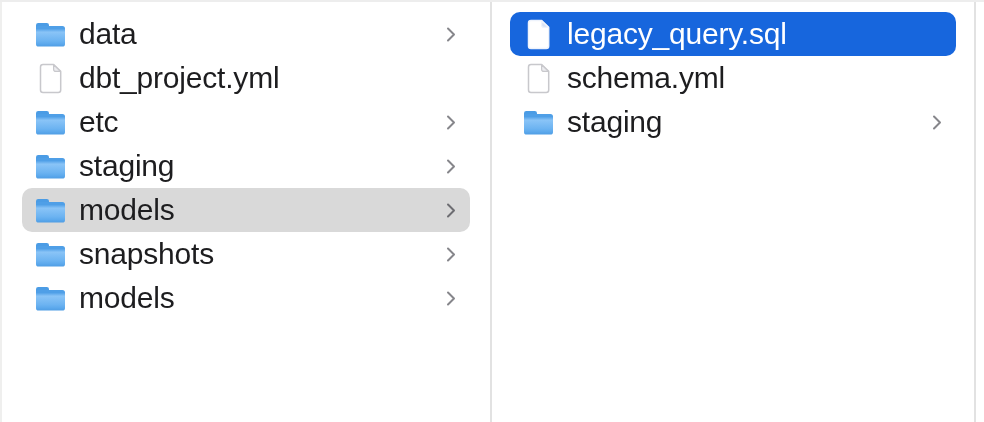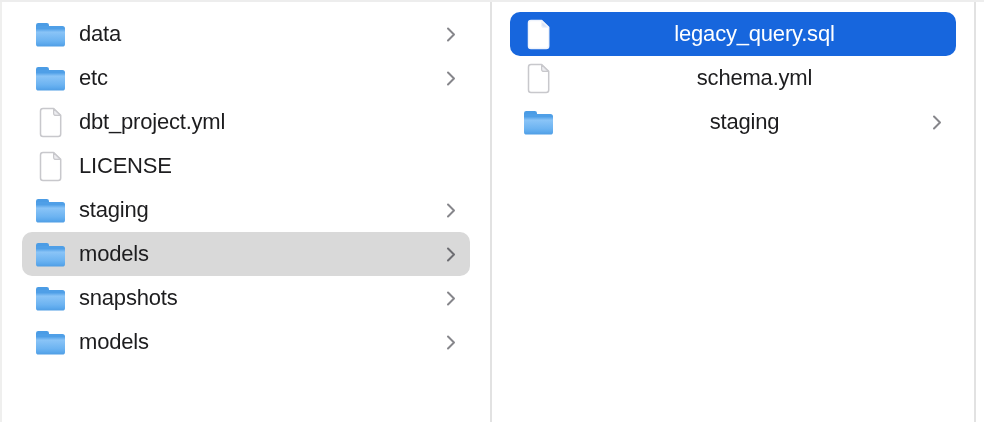--- a/index.html
+++ b/index.html
@@ -23,31 +23,30 @@
     height: 100%;
   }
   .col-left {
     width: 492px;
     border-left: 2px solid #efefee;
     border-right: 2px solid #e2e2e2;
   }
   .col-right {
     width: 484px;
     border-right: 2px solid #e2e2e2;
-    text-align: center;
   }
   .row {
     height: 44px;
     border-radius: 10px;
     display: flex;
     align-items: center;
     padding: 0 14px 0 12px;
     box-sizing: border-box;
     color: var(--text-color, #1d1d1f);
-    font-size: 22px;
+    font-size: 30px;
     letter-spacing: -0.2px;
     cursor: default;
   }
   .col-left .row  { margin: 0 20px; }
   .col-right .row { margin: 0 18px; }
   .row.sel-active {
     background: var(--sel-active, #1766dd);
     color: var(--sel-active-text, #ffffff);
   }
   .row.sel-inactive {
@@ -102,59 +101,50 @@
         </span>
         <span class="label">data</span>
         <span class="chev">
           <svg width="10" height="17" viewBox="0 0 10 17">
             <path d="M2 2.5 L8 8.5 L2 14.5" fill="none" stroke="currentColor" stroke-width="2" stroke-linecap="round" stroke-linejoin="round"></path>
           </svg>
         </span>
       </div>
       <div class="row">
         <span class="icon-box">
-          <svg width="31" height="27" viewBox="0 0 31 27">
-            <defs>
-              <linearGradient id="fg" x1="0" y1="0" x2="0" y2="1">
-                <stop offset="0" stop-color="#4f9fe7"></stop>
-                <stop offset="0.13" stop-color="#4f9fe7"></stop>
-                <stop offset="0.3" stop-color="#8ac4f7"></stop>
-                <stop offset="0.72" stop-color="#6cb3f1"></stop>
-                <stop offset="0.88" stop-color="#5ba8ec"></stop>
-                <stop offset="1" stop-color="#4f9de4"></stop>
-              </linearGradient>
-            </defs>
-            <rect x="1" y="2" width="13" height="9" rx="2.2" fill="#4b9ce5"></rect>
-            <rect x="1" y="5" width="29" height="20.5" rx="2.6" fill="url(#fg)"></rect>
-          </svg>
-        </span>
-        <span class="label">etc</span>
-        <span class="chev">
-          <svg width="10" height="17" viewBox="0 0 10 17">
-            <path d="M2 2.5 L8 8.5 L2 14.5" fill="none" stroke="currentColor" stroke-width="2" stroke-linecap="round" stroke-linejoin="round"></path>
-          </svg>
-        </span>
-      </div>
-      <div class="row">
-        <span class="icon-box">
           <svg width="24" height="31" viewBox="0 0 24 31">
             <path d="M4 1.5 h10.6 L21.7 8.4 V27 c0 1.6 -0.9 2.5 -2.5 2.5 H4 c-1.6 0 -2.5 -0.9 -2.5 -2.5 V4 C1.5 2.4 2.4 1.5 4 1.5 Z" fill="#ffffff" stroke="#c8c8cc" stroke-width="1.5" stroke-linejoin="round"></path>
             <path d="M14.6 1.8 V6.2 c0 1.4 0.8 2.2 2.2 2.2 h4.6 Z" fill="#ededf0" stroke="#c8c8cc" stroke-width="1.2" stroke-linejoin="round"></path>
           </svg>
         </span>
         <span class="label">dbt_project.yml</span>
       </div>
       <div class="row">
         <span class="icon-box">
-          <svg width="24" height="31" viewBox="0 0 24 31">
-            <path d="M4 1.5 h10.6 L21.7 8.4 V27 c0 1.6 -0.9 2.5 -2.5 2.5 H4 c-1.6 0 -2.5 -0.9 -2.5 -2.5 V4 C1.5 2.4 2.4 1.5 4 1.5 Z" fill="#ffffff" stroke="#c8c8cc" stroke-width="1.5" stroke-linejoin="round"></path>
-            <path d="M14.6 1.8 V6.2 c0 1.4 0.8 2.2 2.2 2.2 h4.6 Z" fill="#ededf0" stroke="#c8c8cc" stroke-width="1.2" stroke-linejoin="round"></path>
-          </svg>
-        </span>
-        <span class="label">LICENSE</span>
+          <svg width="31" height="27" viewBox="0 0 31 27">
+            <defs>
+              <linearGradient id="fg" x1="0" y1="0" x2="0" y2="1">
+                <stop offset="0" stop-color="#4f9fe7"></stop>
+                <stop offset="0.13" stop-color="#4f9fe7"></stop>
+                <stop offset="0.3" stop-color="#8ac4f7"></stop>
+                <stop offset="0.72" stop-color="#6cb3f1"></stop>
+                <stop offset="0.88" stop-color="#5ba8ec"></stop>
+                <stop offset="1" stop-color="#4f9de4"></stop>
+              </linearGradient>
+            </defs>
+            <rect x="1" y="2" width="13" height="9" rx="2.2" fill="#4b9ce5"></rect>
+            <rect x="1" y="5" width="29" height="20.5" rx="2.6" fill="url(#fg)"></rect>
+          </svg>
+        </span>
+        <span class="label">etc</span>
+        <span class="chev">
+          <svg width="10" height="17" viewBox="0 0 10 17">
+            <path d="M2 2.5 L8 8.5 L2 14.5" fill="none" stroke="currentColor" stroke-width="2" stroke-linecap="round" stroke-linejoin="round"></path>
+          </svg>
+        </span>
       </div>
       <div class="row">
         <span class="icon-box">
           <svg width="31" height="27" viewBox="0 0 31 27">
             <defs>
               <linearGradient id="fg" x1="0" y1="0" x2="0" y2="1">
                 <stop offset="0" stop-color="#4f9fe7"></stop>
                 <stop offset="0.13" stop-color="#4f9fe7"></stop>
                 <stop offset="0.3" stop-color="#8ac4f7"></stop>
                 <stop offset="0.72" stop-color="#6cb3f1"></stop>

